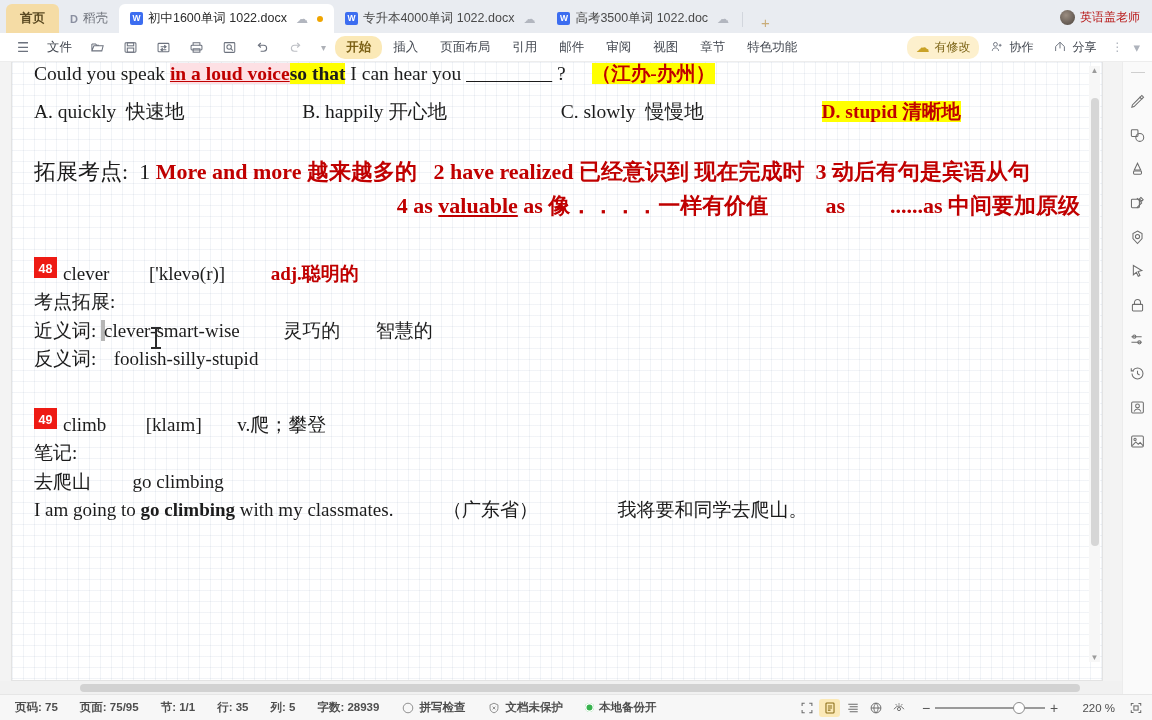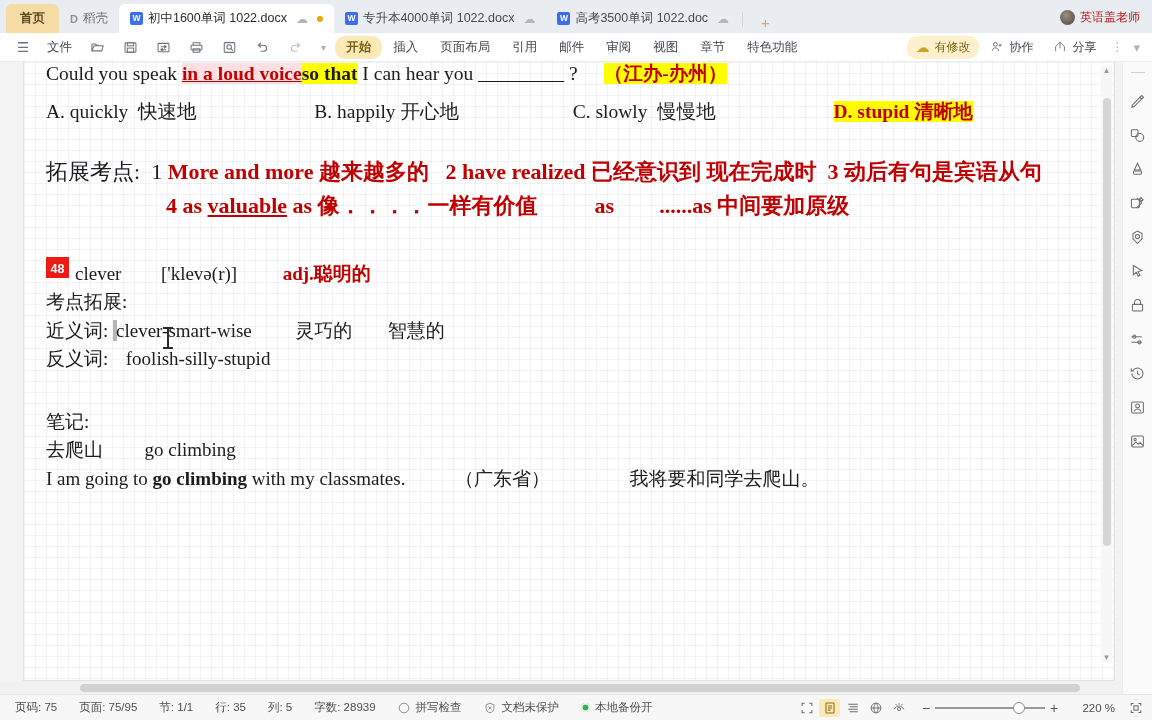--- a/index.html
+++ b/index.html
@@ -63,42 +63,42 @@
   .rb-right .rb-item { font-size: 12px; }
   .rb-right .mod { background: #fdf0cd; border-radius: 10px; color: #7c6417; }
   .vdots { color: #aeb3bc; font-size: 12px; padding: 0 4px; letter-spacing: 0; }
 
   
   .docwrap {
     position: absolute; left: 0; top: 62px; right: 30px; bottom: 26px;
     background: #f3f3f3; overflow: hidden;
   }
   .page {
-    position: absolute; left: 24px; top: 0; width: 1090px; bottom: 14px;
+    position: absolute; left: 12px; top: 0; width: 1090px; bottom: 14px;
     background: #ffffff;
     background-image:
       linear-gradient(rgba(170,185,205,0.16) 1px, transparent 1px),
       linear-gradient(90deg, rgba(170,185,205,0.16) 1px, transparent 1px);
     background-size: 11px 11px;
     box-shadow: 0 0 0 1px #e3e3e3;
     padding: 0 22px;
     color: #1c1c1c;
   }
   .line { font-family: "Liberation Serif", "DejaVu Serif", serif; white-space: nowrap; }
   .l1 { font-size: 19.5px; line-height: 1.0; padding-top: 2px; }
   .red { color: #c00000; font-weight: bold; }
   .redu { color: #c00000; font-weight: bold; text-decoration: underline; }
   .hl-pink { background: #fde0e4; }
   .hl-yellow { background: #ffff00; }
   .blank { text-decoration: underline; letter-spacing: 1px; }
   .opts { font-size: 19.5px; margin-top: 14px; }
 
   .ext { font-size: 22px; margin-top: 30px; line-height: 1.55; }
   .ext .lbl { color: #1c1c1c; }
-  .indent { padding-left: 120px; }
+  .indent { padding-left: 120px; text-align: right; }
 
   .entry { margin-top: 34px; font-size: 19px; line-height: 1.5; }
   .numbadge {
     display: inline-block; background: #ee1b14; color: #ffffff;
     font-family: "Liberation Sans", sans-serif; font-weight: 700;
     font-size: 12.5px; width: 23px; height: 21px; line-height: 25px;
     text-align: center; vertical-align: 2px; overflow: hidden;
     margin-right: 6px;
   }
   .phon { font-family: "Liberation Serif", serif; }
@@ -146,21 +146,21 @@
   .rail .rbar { width: 14px; height: 0; border-top: 1px solid #cfcfcf; box-shadow: 0 3px 0 -1px #cfcfcf; margin-bottom: 4px;}
   .rail-ic { width: 20px; height: 20px; color: #6d6d6d; display: flex; align-items: center; justify-content: center; cursor: default; }
   .rail-ic svg { display: block; }
 
   
   .status {
     position: absolute; left: 0; right: 0; bottom: 0; height: 26px;
     background: #f7f7f7; border-top: 1px solid #e6e6e6;
     display: flex; align-items: center; font-size: 11.5px; color: #4e4e4e;
   }
-  .st-item { padding: 0 11px; display: flex; align-items: center; gap: 5px; white-space: nowrap; cursor: default; }
+  .st-item { padding: 0 11px; display: flex; align-items: center; gap: 5px; white-space: nowrap; cursor: default; font-weight: bold; }
   .st-left { display: flex; align-items: center; padding-left: 4px; }
   .st-right { position: absolute; right: 6px; display: flex; align-items: center; gap: 2px; }
   .st-ic { width: 13px; height: 13px; display: inline-flex; align-items: center; justify-content: center; color: #7c7c7c; }
   .st-ic svg { display: block; }
   .dot-green { width: 9px; height: 9px; border-radius: 50%; background: #37b24d; box-shadow: inset 0 0 0 1.5px #fff; }
   .viewbtn { width: 21px; height: 18px; display: flex; align-items: center; justify-content: center; color: #6b6b6b; border-radius: 3px; cursor: default; }
   .viewbtn.act { background: #fbe9b7; color: #8a6c16; }
   .zoomslider { display: flex; align-items: center; gap: 0; margin: 0 6px; }
   .zm-sign { width: 18px; text-align: center; color: #555; font-size: 14px; cursor: default; }
   .track { width: 110px; height: 2px; background: #9a9a9a; position: relative; }
@@ -379,20 +379,27 @@
         <span class="ibeam" style="left:121px;top:10px"></span>
       </div>
       <div class="line sub">
         <span>反义词:</span>
         <span style="display:inline-block;width:8px"></span>
         <span>foolish-silly-stupid</span>
       </div>
     </div>
 
     <div class="entry">
+      <div class="line">
+        <span class="numbadge">49</span><span>climb</span>
+        <span style="display:inline-block;width:30px"></span>
+        <span class="phon">[klaɪm]</span>
+        <span style="display:inline-block;width:26px"></span>
+        <span>v.爬；攀登</span>
+      </div>
       <div class="line sub">笔记:</div>
       <div class="line sub">
         <span>去爬山</span>
         <span style="display:inline-block;width:32px"></span>
         <span>go climbing</span>
       </div>
       <div class="line sub">
         <span>I am going to </span><span style="font-weight:bold">go climbing</span><span> with my classmates.</span>
         <span style="display:inline-block;width:40px"></span>
         <span>（广东省）</span>

